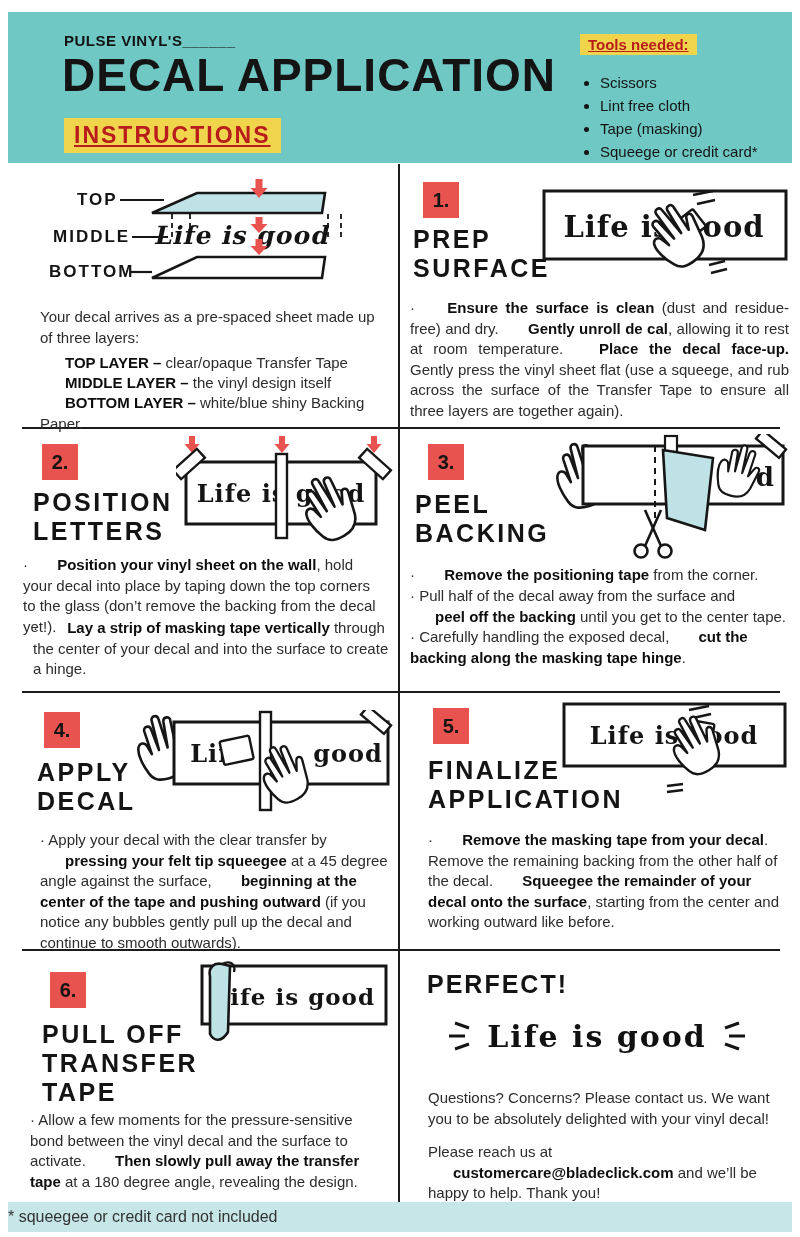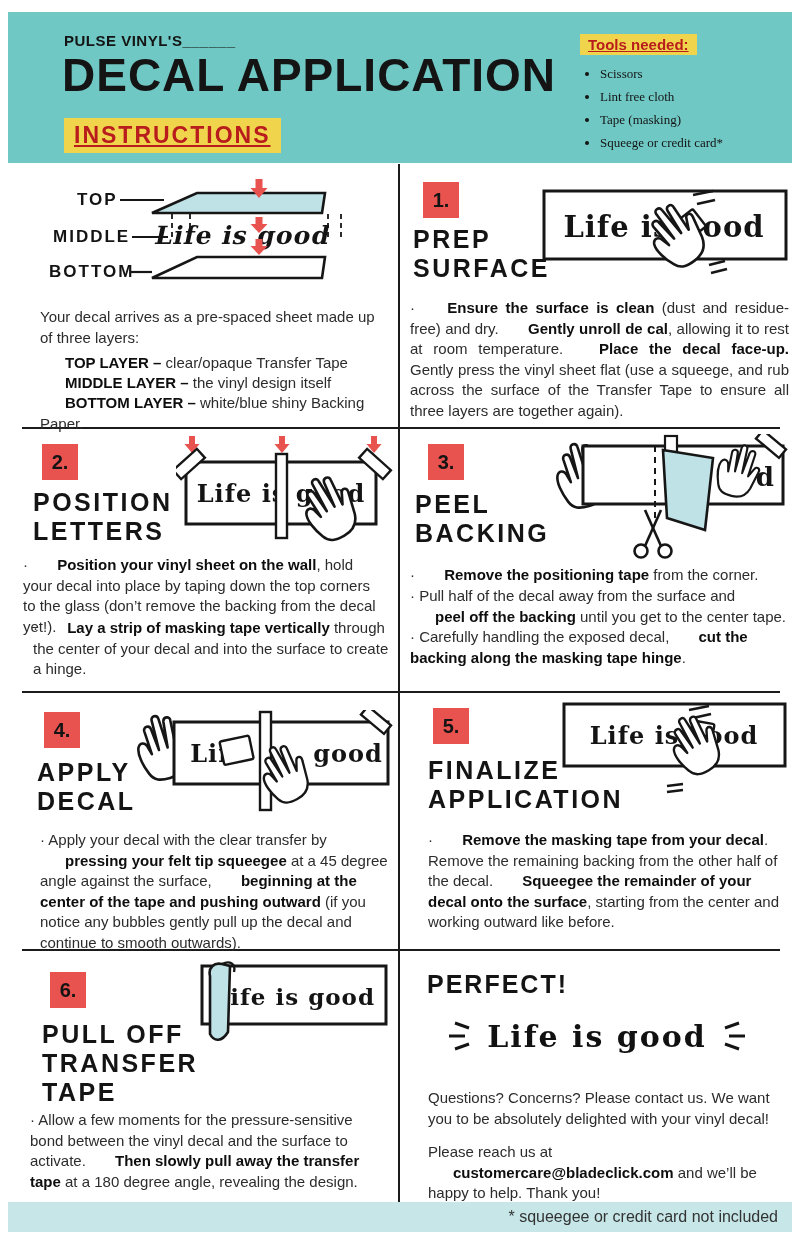--- a/index.html
+++ b/index.html
@@ -10,41 +10,41 @@
   }
   .abs{position:absolute;}
   
   .header{left:8px;top:12px;width:784px;height:151px;background:#6FC8C4;}
   .brand{left:56px;top:20px;font-size:15px;font-weight:bold;color:#141414;letter-spacing:.5px;}
   .big-title{left:54px;top:36px;font-size:46px;font-weight:bold;color:#141414;letter-spacing:1px;}
   .hl{display:inline-block;background:#F0D54C;color:#b91c1c;text-decoration:underline;}
   .subtitle{left:56px;top:106px;padding:4px 10px;font-size:23px;font-weight:bold;letter-spacing:2px;}
   .tools{left:572px;top:22px;width:214px;color:#141414;}
   .tools-label{padding:2px 8px;font-size:15px;font-weight:bold;}
-  .tools ul{margin:7px 0 0 0;padding-left:20px;font-size:13px;line-height:23px;font-family:Liberation Serif, serif;}
+  .tools ul{margin:16px 0 0 0;padding-left:20px;font-size:15px;line-height:23px;}
   
   .vline{left:398px;top:164px;width:2px;height:1038px;background:#1b1b1b;}
   .hr{left:22px;width:758px;height:2px;background:#1b1b1b;}
   
   .cell{position:absolute;}
   .numbox{position:absolute;width:36px;height:36px;background:#E8524F;color:#141414;
     font-size:20px;font-weight:bold;display:flex;align-items:center;justify-content:center;}
   .steptitle{position:absolute;font-size:25px;font-weight:bold;letter-spacing:2.5px;
     line-height:29px;color:#141414;white-space:pre-line;}
   .t{position:absolute;font-size:15px;line-height:20.5px;color:#2c2c2c;margin:0;}
   .t b{color:#0e0e0e;margin-left:25px;}
   .just{text-align:justify;}
   .illus{position:absolute;}
   
   .decalrow{position:absolute;display:flex;align-items:center;justify-content:center;gap:14px;}
   .decaltext{font-family:"DejaVu Serif", serif;font-weight:bold;font-size:30px;
     letter-spacing:2px;color:#111;white-space:nowrap;}
   
   .footer{left:8px;top:1202px;width:784px;height:30px;background:#C6E6E7;
-    font-size:16px;line-height:30px;color:#333;text-align:right;padding-right:14px;box-sizing:border-box;}
+    font-size:16px;line-height:30px;color:#333;padding-right:14px;box-sizing:border-box;}
   
   svg text.decal{font-family:"DejaVu Serif", serif;font-weight:bold;fill:#141414;}
   svg text.lbl{font-family:"Liberation Sans", sans-serif;font-weight:bold;fill:#141414;letter-spacing:2px;}
 </style>
 </head>
 <body>
 
 <div class="abs header">
   <div class="abs brand">PULSE VINYL'S______</div>
   <div class="abs big-title">DECAL APPLICATION</div>

